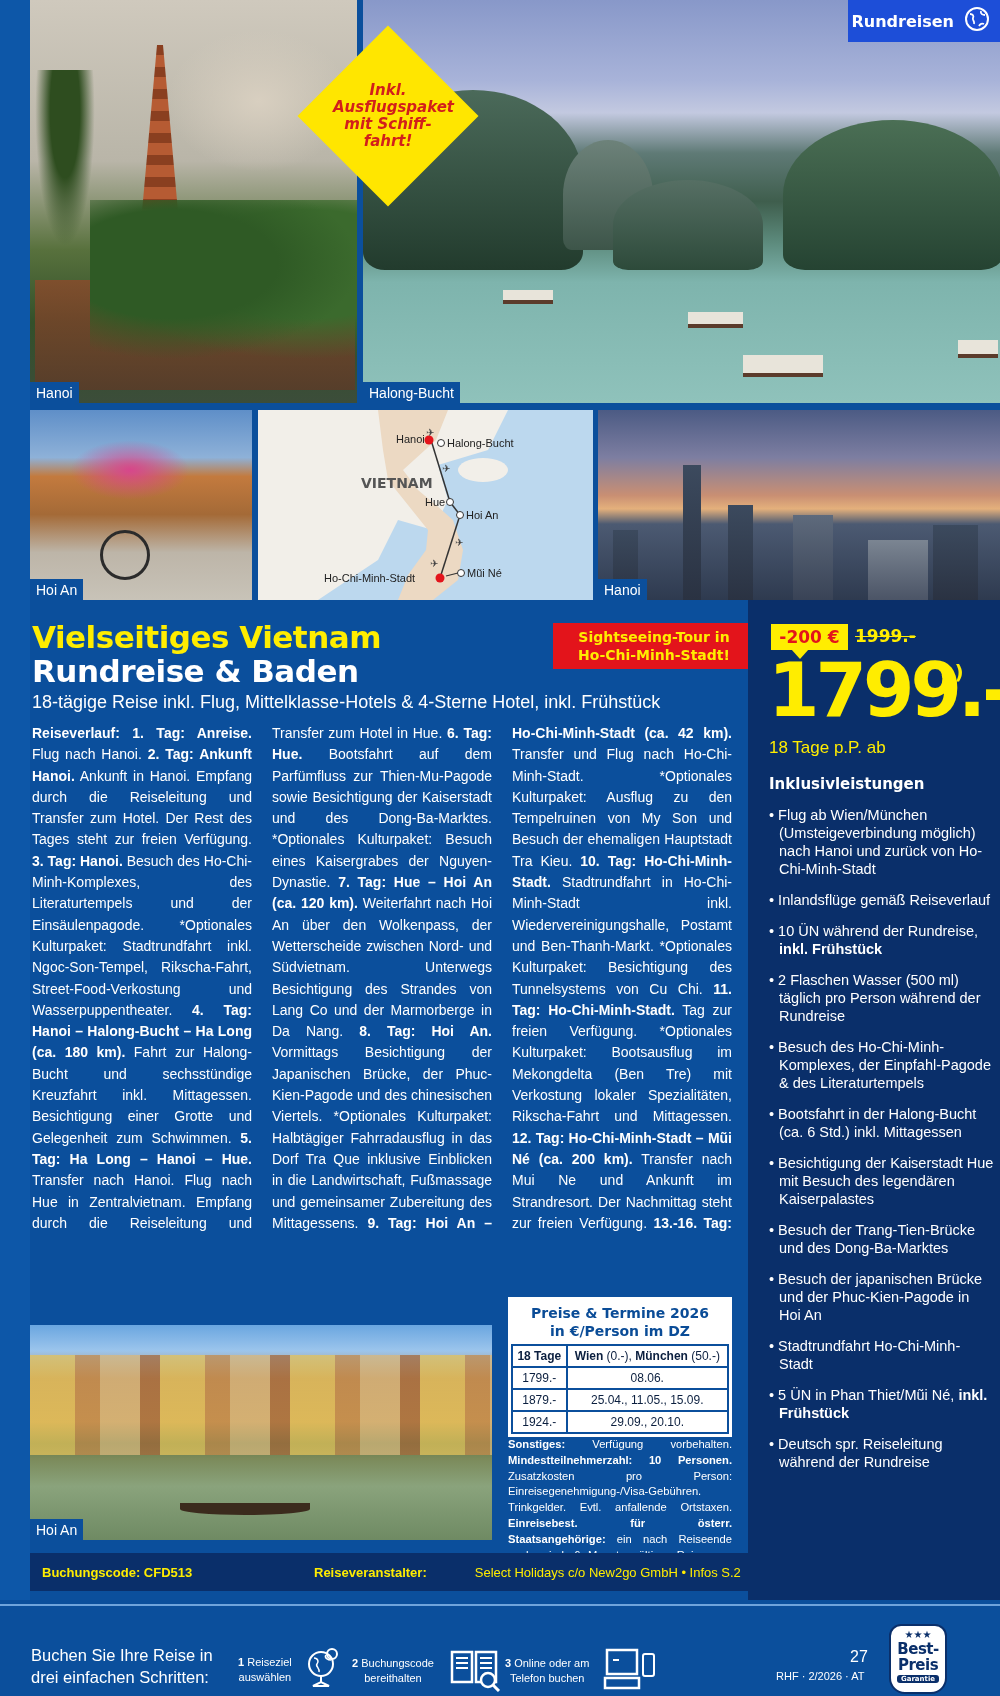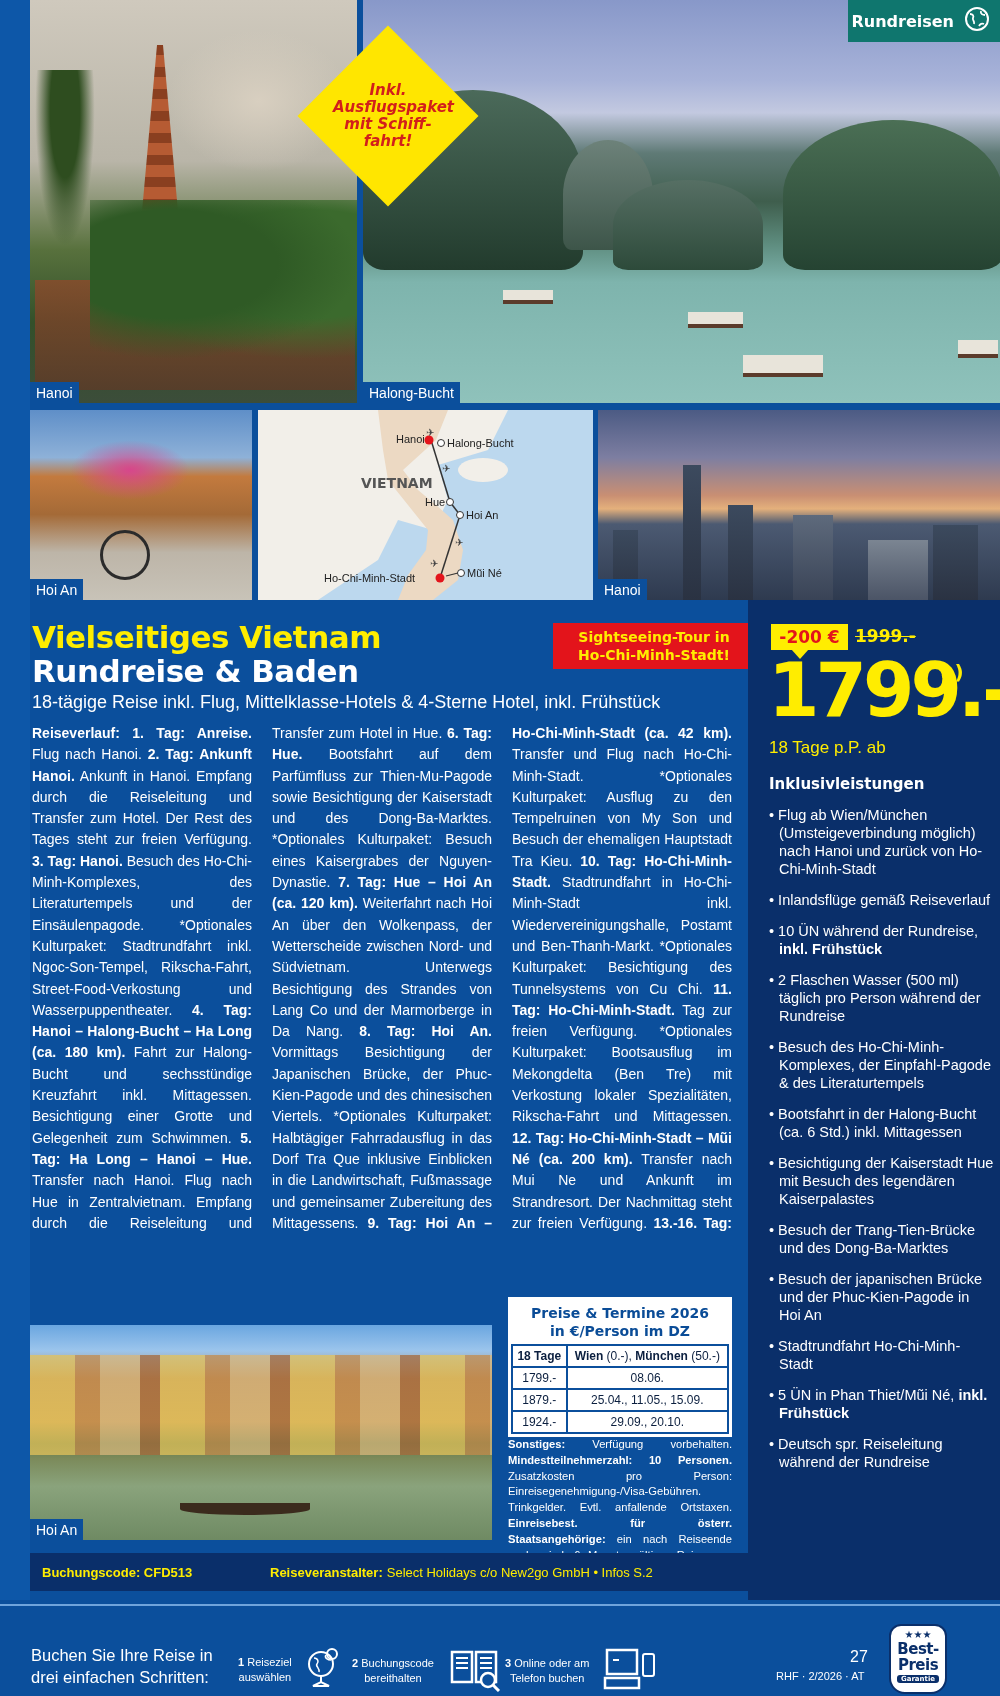--- a/index.html
+++ b/index.html
@@ -58,21 +58,21 @@
     position: absolute; left: 12px; top: 12px; width: 128px; height: 128px;
     background: #ffe600; transform: rotate(45deg);
   }
   .ribbon-text {
     position: relative; color: #d21f1b; font-weight: bold; font-style: italic;
     font-size: 15px; line-height: 17px; text-align: center; width: 110px; white-space: pre-line;
     font-family: "DejaVu Sans", sans-serif;
   }
 
   .category-tab {
-    position: absolute; left: 848px; top: 0; width: 152px; height: 42px; background: #0f766e;
+    position: absolute; left: 848px; top: 0; width: 152px; height: 42px; background: #1d4ed8;
     display: flex; align-items: center; justify-content: flex-end; padding-right: 10px; gap: 10px;
   }
   .category-tab span.txt { font-weight: bold; font-size: 16px; font-family: "DejaVu Sans", sans-serif; }
 
   .p-hoian-street {
     left: 30px; top: 410px; width: 222px; height: 190px;
     background: linear-gradient(180deg, #5f8fc8 0%, #8eb1d8 25%, #c37a3e 35%, #a46a37 55%, #bdb5a8 75%, #c8c3b8 100%);
   }
   .bougain { position: absolute; left: 40px; top: 30px; width: 120px; height: 60px; background: radial-gradient(ellipse, #d7468b 0%, rgba(215,70,139,0) 70%); }
   .cyclist { position: absolute; left: 70px; top: 120px; width: 50px; height: 50px; border: 3px solid #2b2b2b; border-radius: 50%; }
@@ -164,21 +164,21 @@
   .price-note { position: absolute; left: 769px; top: 738px; color: #ffed00; font-size: 17px; font-family: "Liberation Sans", sans-serif; }
   .incl-title { position: absolute; left: 769px; top: 775px; color: #fff; font-weight: bold; font-size: 15px; font-family: "DejaVu Sans", sans-serif; }
   .incl-list { position: absolute; left: 769px; top: 806px; width: 225px; list-style: none; font-size: 14.5px; line-height: 18px; font-family: "Liberation Sans", sans-serif; }
   .incl-list li { padding-left: 10px; text-indent: -10px; margin-bottom: 13px; }
   .incl-list li::before { content: "• "; }
   .incl-list b { font-weight: bold; }
 
   
   .booking-bar {
     position: absolute; left: 30px; top: 1553px; width: 724px; height: 38px; background: #0a2f6a;
-    display: flex; align-items: center; font-size: 13px; padding-left: 12px;
+    display: flex; align-items: center; font-size: 13px; padding-left: 12px; gap: 44px;
   }
   .booking-bar .code { color: #ffed00; font-weight: bold; width: 228px; }
   .booking-bar .op-label { color: #ffed00; font-weight: bold; }
   .booking-bar .op-val { color: #ffed00; margin-left: 4px; }
 
   
   .footer { position: absolute; left: 0; top: 1604px; width: 1000px; height: 92px; background: #0b4f9c; border-top: 2px solid #6fa4dc; }
   .footer-intro { position: absolute; left: 31px; top: 38px; font-size: 16.5px; line-height: 22px; white-space: pre-line; }
   .step { position: absolute; top: 40px; display: flex; align-items: center; gap: 14px; }
   .step-text { font-size: 11px; line-height: 15px; text-align: center; white-space: pre-line; }

